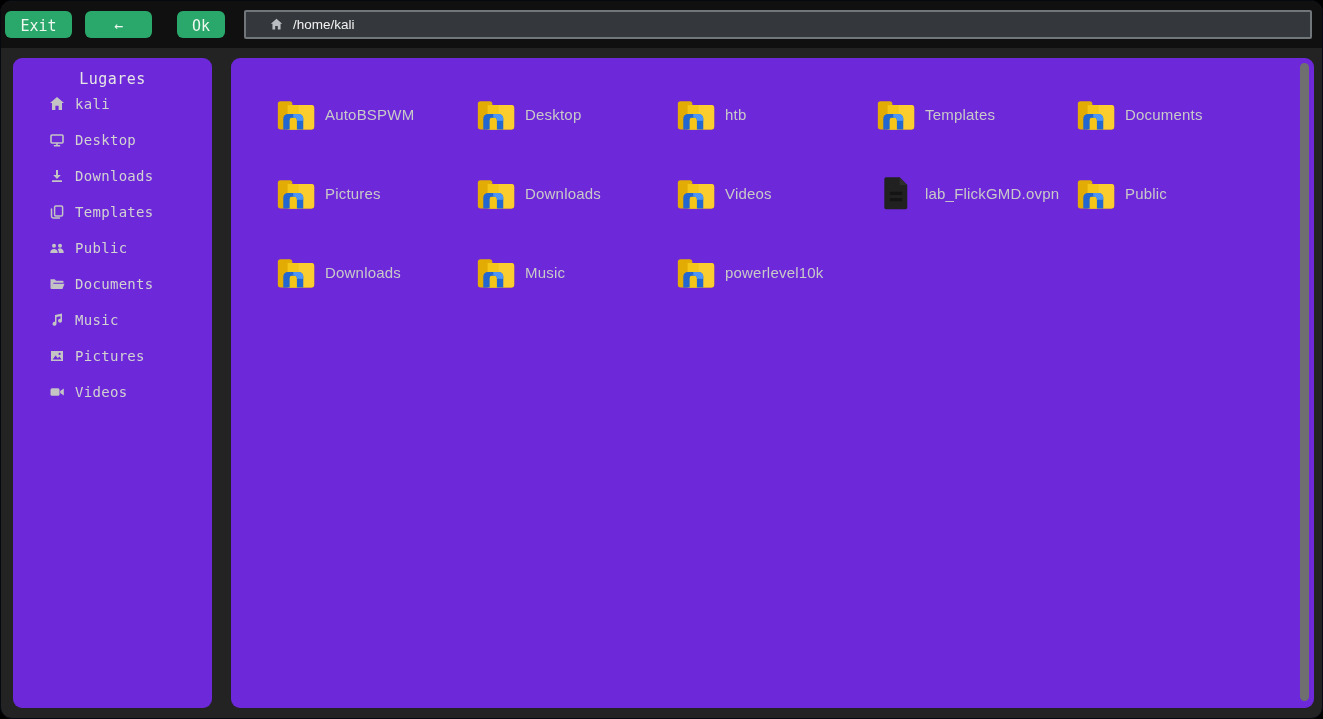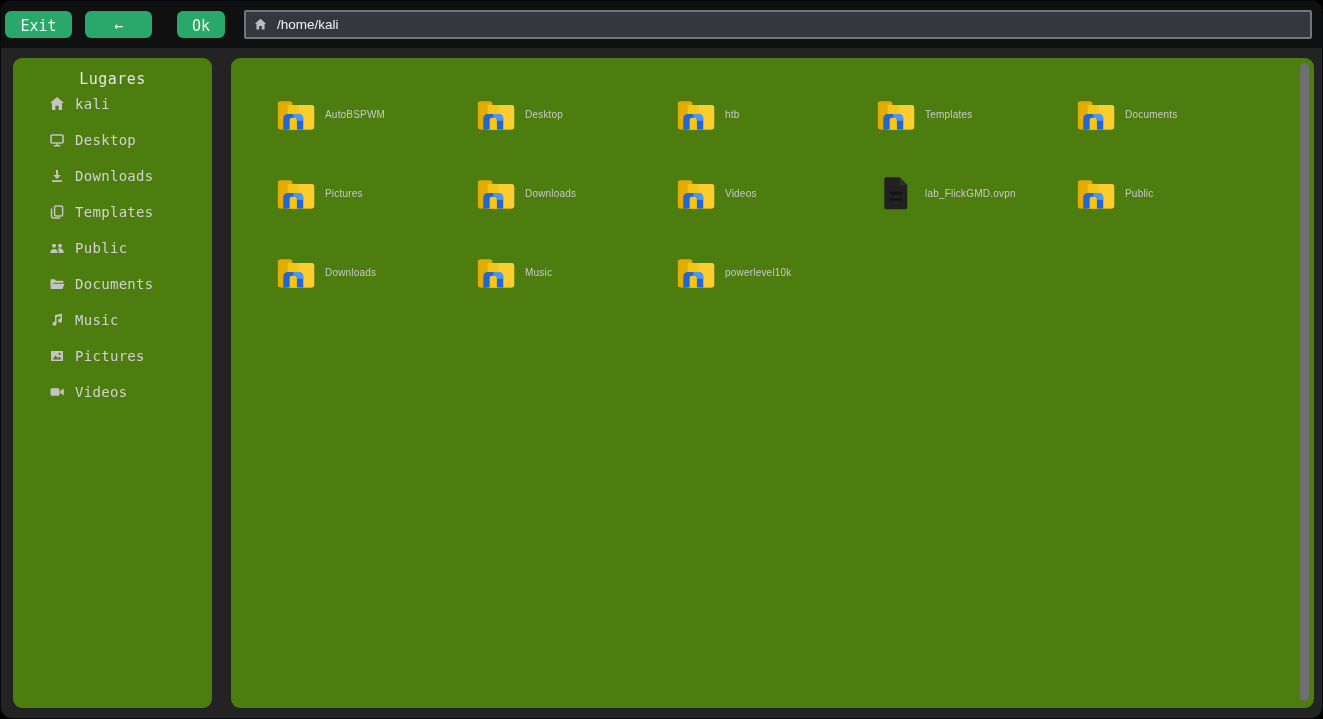--- a/index.html
+++ b/index.html
@@ -22,29 +22,29 @@
     font-size:15px; cursor:pointer; line-height:27px; text-align:center;
     padding:2px;
   }
   .btn-exit { left:4px;  width:67px; }
   .btn-back { left:84px; width:67px; }
   .btn-ok   { left:176px; width:48px; }
 
   .pathfield {
     position:absolute; left:243px; top:9px; width:1068px; height:29px;
     background:#34383c; border:2px solid #71767a; border-radius:2px;
-    display:flex; align-items:center; padding:0 8px;
+    display:flex; align-items:center; padding:0 24px;
   }
   .pathfield svg { flex:0 0 auto; margin-right:10px; color:#b9bdc1; }
   .pathfield input {
     flex:1; background:transparent; border:none; outline:none;
     color:#f2f2f2; font-family:"Liberation Sans", sans-serif; font-size:13.5px;
   }
 
-  .panel { position:absolute; background:#4d7c0f; border-radius:9px; }
+  .panel { position:absolute; background:#6d28d9; border-radius:9px; }
   .sidebar { left:12px; top:57px; width:199px; height:650px; }
   .mainpanel { left:230px; top:57px; width:1083px; height:650px; }
 
   .sidebar-title {
     padding-top:12px; text-align:center; color:#e6e6e6;
     font-size:15px; letter-spacing:0.5px; height:26px;
   }
   .sidebar-list { padding-top:2px; }
   .sidebar-item {
     height:36px; display:flex; align-items:center;
@@ -56,21 +56,21 @@
   .grid {
     padding:36px 0 0 45px; display:flex; flex-wrap:wrap;
     width:1083px;
   }
   .grid-item {
     width:200px; height:40px; margin-bottom:39px;
     display:flex; align-items:center; cursor:pointer;
   }
   .grid-item .g-icon { width:40px; height:36px; flex:0 0 auto; margin-right:9px; }
   .grid-item .g-label {
-    font-family:"Liberation Sans", sans-serif; font-size:10px;
+    font-family:"Liberation Sans", sans-serif; font-size:15px;
     font-weight:500; color:#c9c9c9; letter-spacing:0.2px;
     white-space:nowrap;
   }
 
   .scroll-thumb {
     position:absolute; right:5px; top:5px; width:9px; height:638px;
     background:#6f6f6f; border-radius:5px; cursor:pointer;
   }
   .hidden-defs { position:absolute; width:0; height:0; overflow:hidden; }
 </style>

